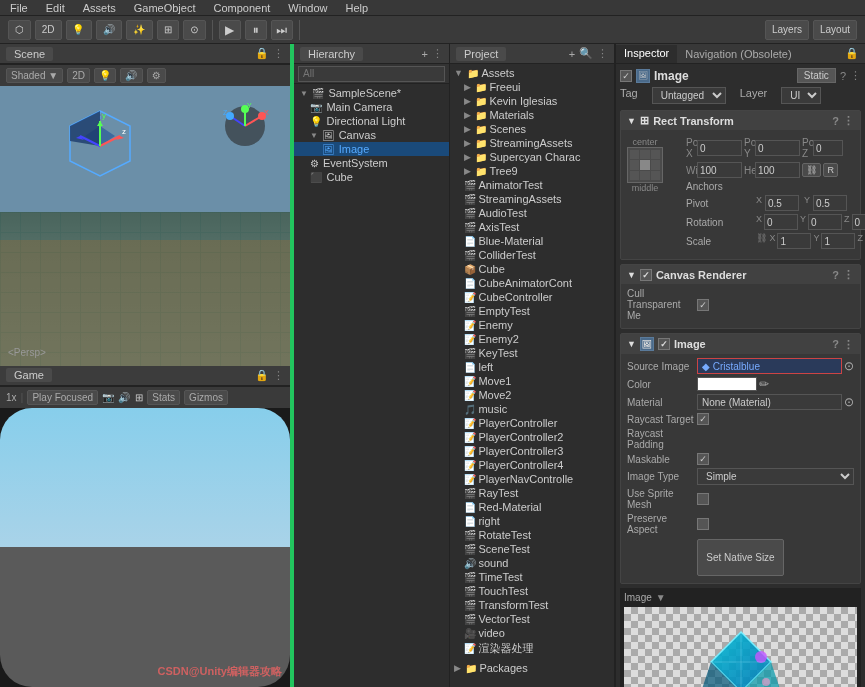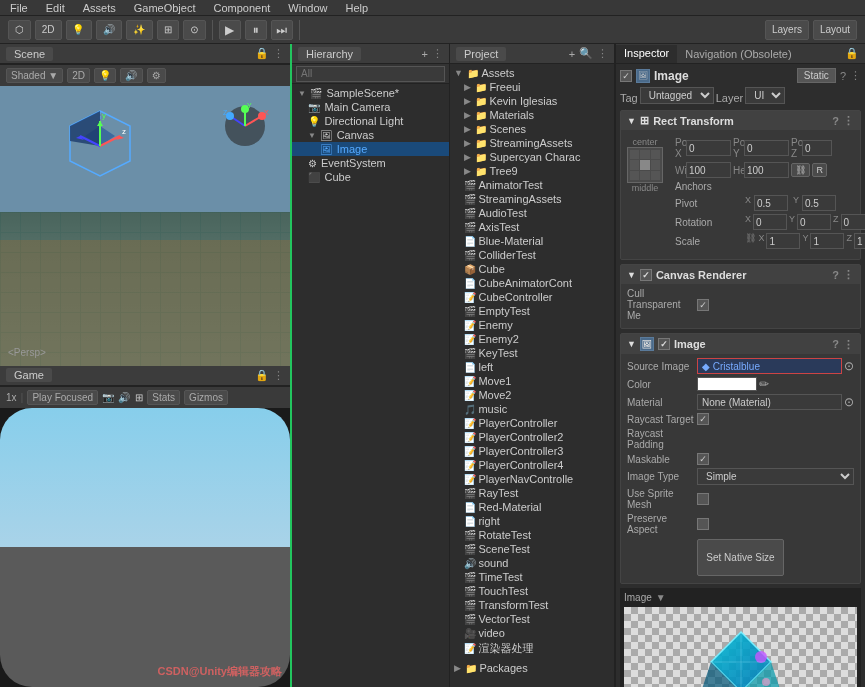--- a/index.html
+++ b/index.html
@@ -171,21 +171,21 @@
       height: 50%;
       background: #5a5a5a;
     }
 
     
     .hierarchy-panel {
       width: 160px;
       display: flex;
       flex-direction: column;
       background: #2d2d2d;
-      border-left: 2px solid #22c55e;
+      border-left: 4px solid #22c55e;
       border-right: 1px solid #222;
       flex-shrink: 0;
     }
     .hierarchy-search {
       height: 20px;
       background: #333;
       border-bottom: 1px solid #222;
       display: flex;
       align-items: center;
       padding: 0 4px;
@@ -298,22 +298,22 @@
       font-size: 9px;
     }
     .insp-component-name {
       font-size: 12px;
       font-weight: bold;
       color: #ddd;
       flex: 1;
     }
     .insp-tag-layer {
       display: flex;
-      align-items: flex-end;
-      gap: 2px;
+      align-items: flex-start;
+      gap: 14px;
       margin-bottom: 6px;
       font-size: 11px;
     }
     .insp-dropdown {
       background: #3a3a3a;
       border: 1px solid #555;
       color: #ccc;
       padding: 1px 4px;
       font-size: 10px;
       cursor: pointer;
@@ -904,21 +904,21 @@
           <span style="font-size:11px;">⊞</span>
           <span>Rect Transform</span>
           <div class="insp-section-icons">
             <span style="cursor:pointer;color:#888;">?</span>
             <span style="cursor:pointer;color:#888;">⋮</span>
           </div>
         </div>
         <div class="insp-section-body">
 
           <div class="rect-anchor-area">
-            <div style="display:flex; flex-direction:column; align-items:center; margin-right:8px;">
+            <div style="display:flex; flex-direction:column; align-items:center; margin-right:19px;">
               <span style="font-size:9px;color:#888;">center</span>
               <div class="anchor-grid">
                 <div class="anchor-cell"></div>
                 <div class="anchor-cell"></div>
                 <div class="anchor-cell"></div>
                 <div class="anchor-cell"></div>
                 <div class="anchor-cell center"></div>
                 <div class="anchor-cell"></div>
                 <div class="anchor-cell"></div>
                 <div class="anchor-cell"></div>

